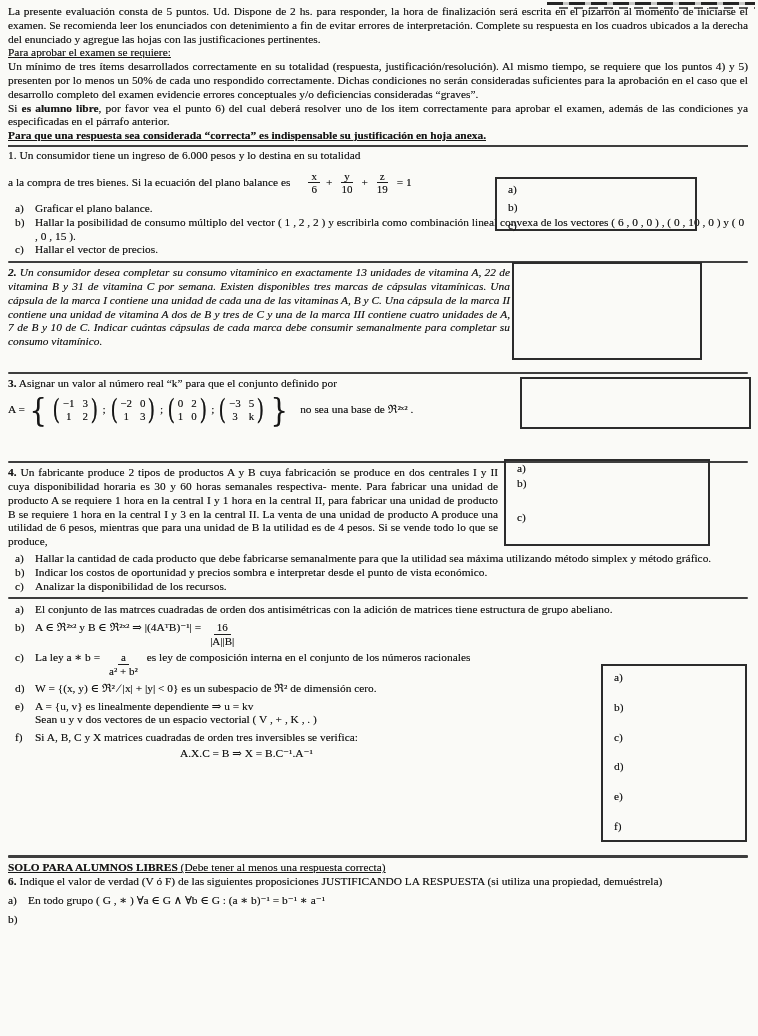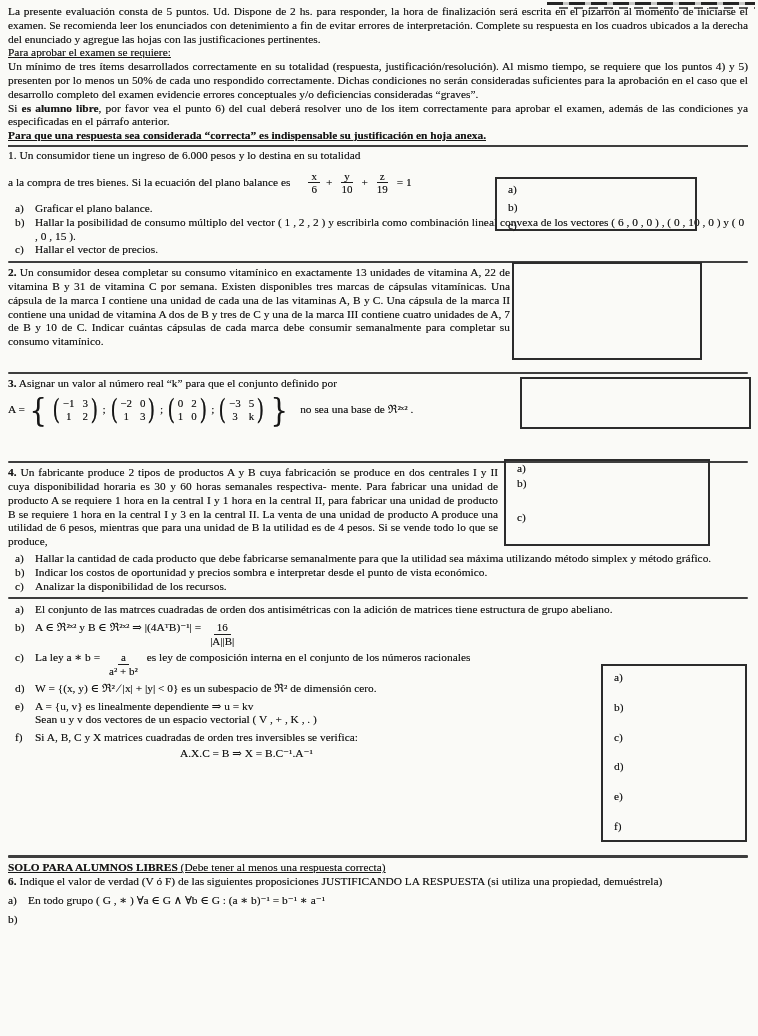--- a/index.html
+++ b/index.html
@@ -30,21 +30,21 @@
   .b4 .bl { line-height:15px; }
   .b4 .bl.gap { margin-top:19px; }
   .b5 { left:593px; top:61px; width:146px; height:178px;
         display:flex; flex-direction:column; justify-content:space-between;
         padding:5px 0 7px 0; }
   .items { margin-top:3px; }
   .item { display:flex; }
   .item .lb { flex:none; width:27px; padding-left:7px; box-sizing:border-box; }
   .item .it { flex:1; }
   .w480 { max-width:482px; }
-  .w505 { max-width:502px; }
+  .w505 { max-width:502px;font-style:italic; }
   .w492 { max-width:490px; }
   .w575 { max-width:578px; }
   .eqline { display:flex; align-items:center; gap:10px; margin:7px 0 6px 0; }
   .eq { display:inline-flex; align-items:center; gap:4px; margin-left:6px; }
   .frac { display:inline-flex; flex-direction:column; align-items:center;
           vertical-align:middle; line-height:1.15; font-size:11px; margin:0 2px; }
   .frac .fn { border-bottom:1px solid #1c1c1c; padding:0 3px; }
   .frac .fd { padding:0 3px; }
   .mrow { display:flex; align-items:center; gap:3px; margin:4px 0 3px 0; }
   .mx { display:inline-flex; align-items:center; }

